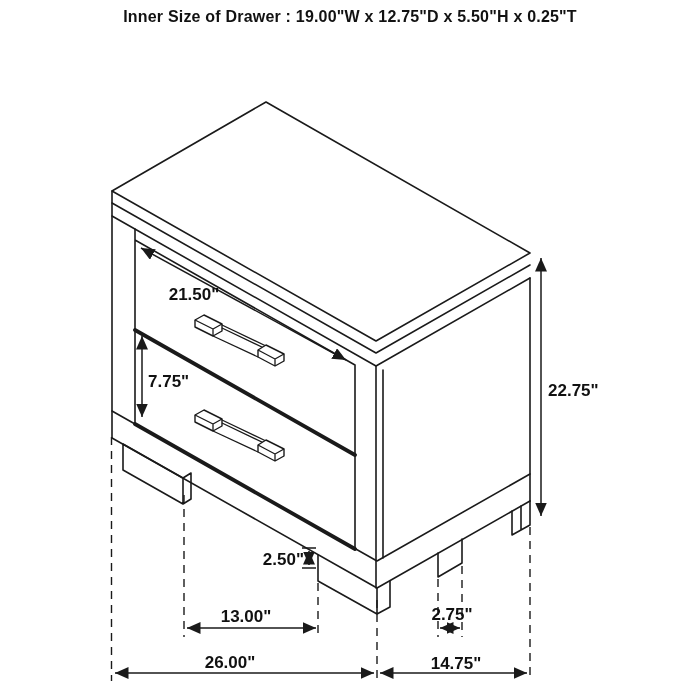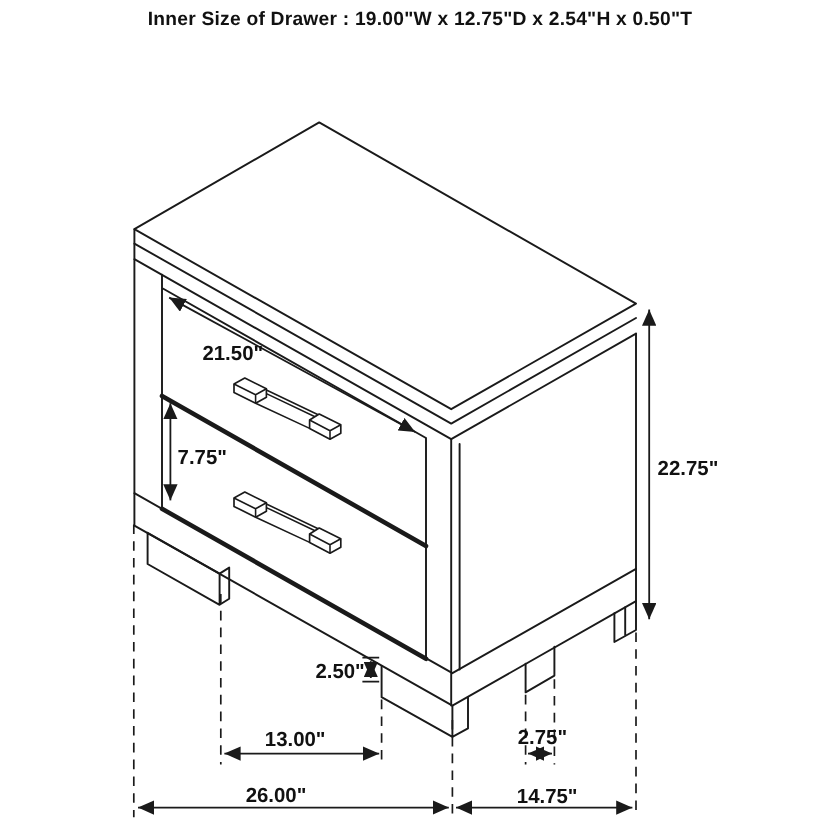--- a/index.html
+++ b/index.html
@@ -14,21 +14,21 @@
   .dash{fill:none;stroke:#1a1a1a;stroke-width:1.4;stroke-dasharray:8 6;}
   .cap{fill:#ffffff;stroke:#1a1a1a;stroke-width:1.4;stroke-linejoin:round;}
   .capline{fill:none;stroke:#1a1a1a;stroke-width:1.3;stroke-linejoin:round;}
   .dlabel{font-family:"Liberation Sans",sans-serif;font-weight:bold;font-size:17px;fill:#111;}
 </style>
 </head>
 <body>
 
 <div class="stage">
 
-  <div class="title">Inner Size of Drawer : 19.00"W x 12.75"D x 2.54"H x 0.50"T</div>
+  <div class="title">Inner Size of Drawer : 19.00"W x 12.75"D x 5.50"H x 0.25"T</div>
 
   <svg width="700" height="700" viewBox="0 0 700 700">
     <defs>
       <marker id="arr" viewBox="0 0 9 8" refX="9" refY="4" markerWidth="9" markerHeight="8" orient="auto-start-reverse">
         <path d="M0,0 L9,4 L0,8 Z" fill="#1a1a1a"></path>
       </marker>
     </defs>
 
     <g>
 

